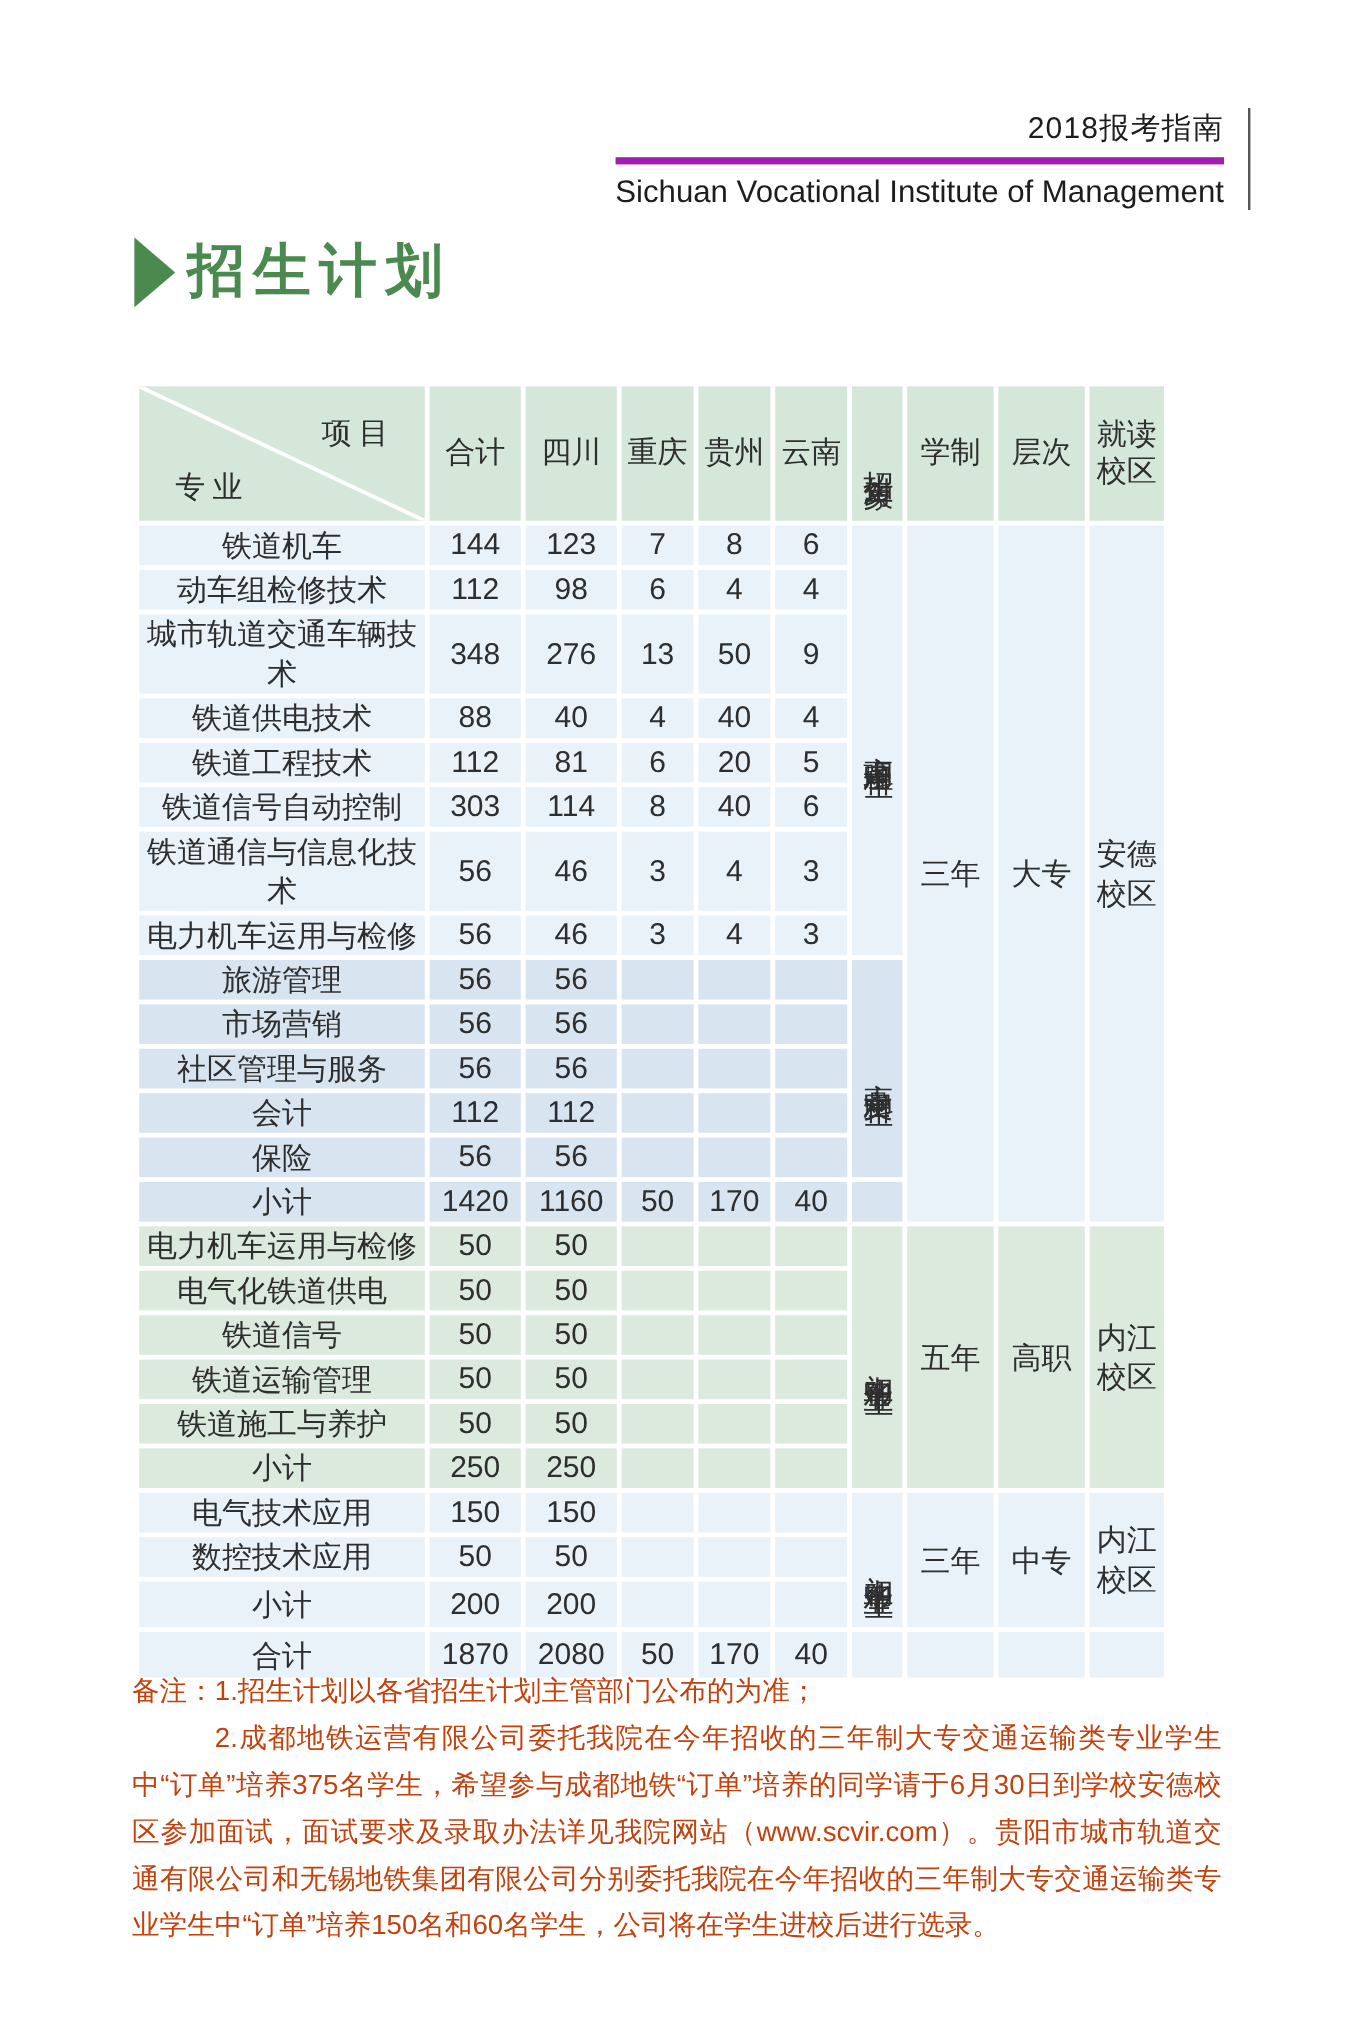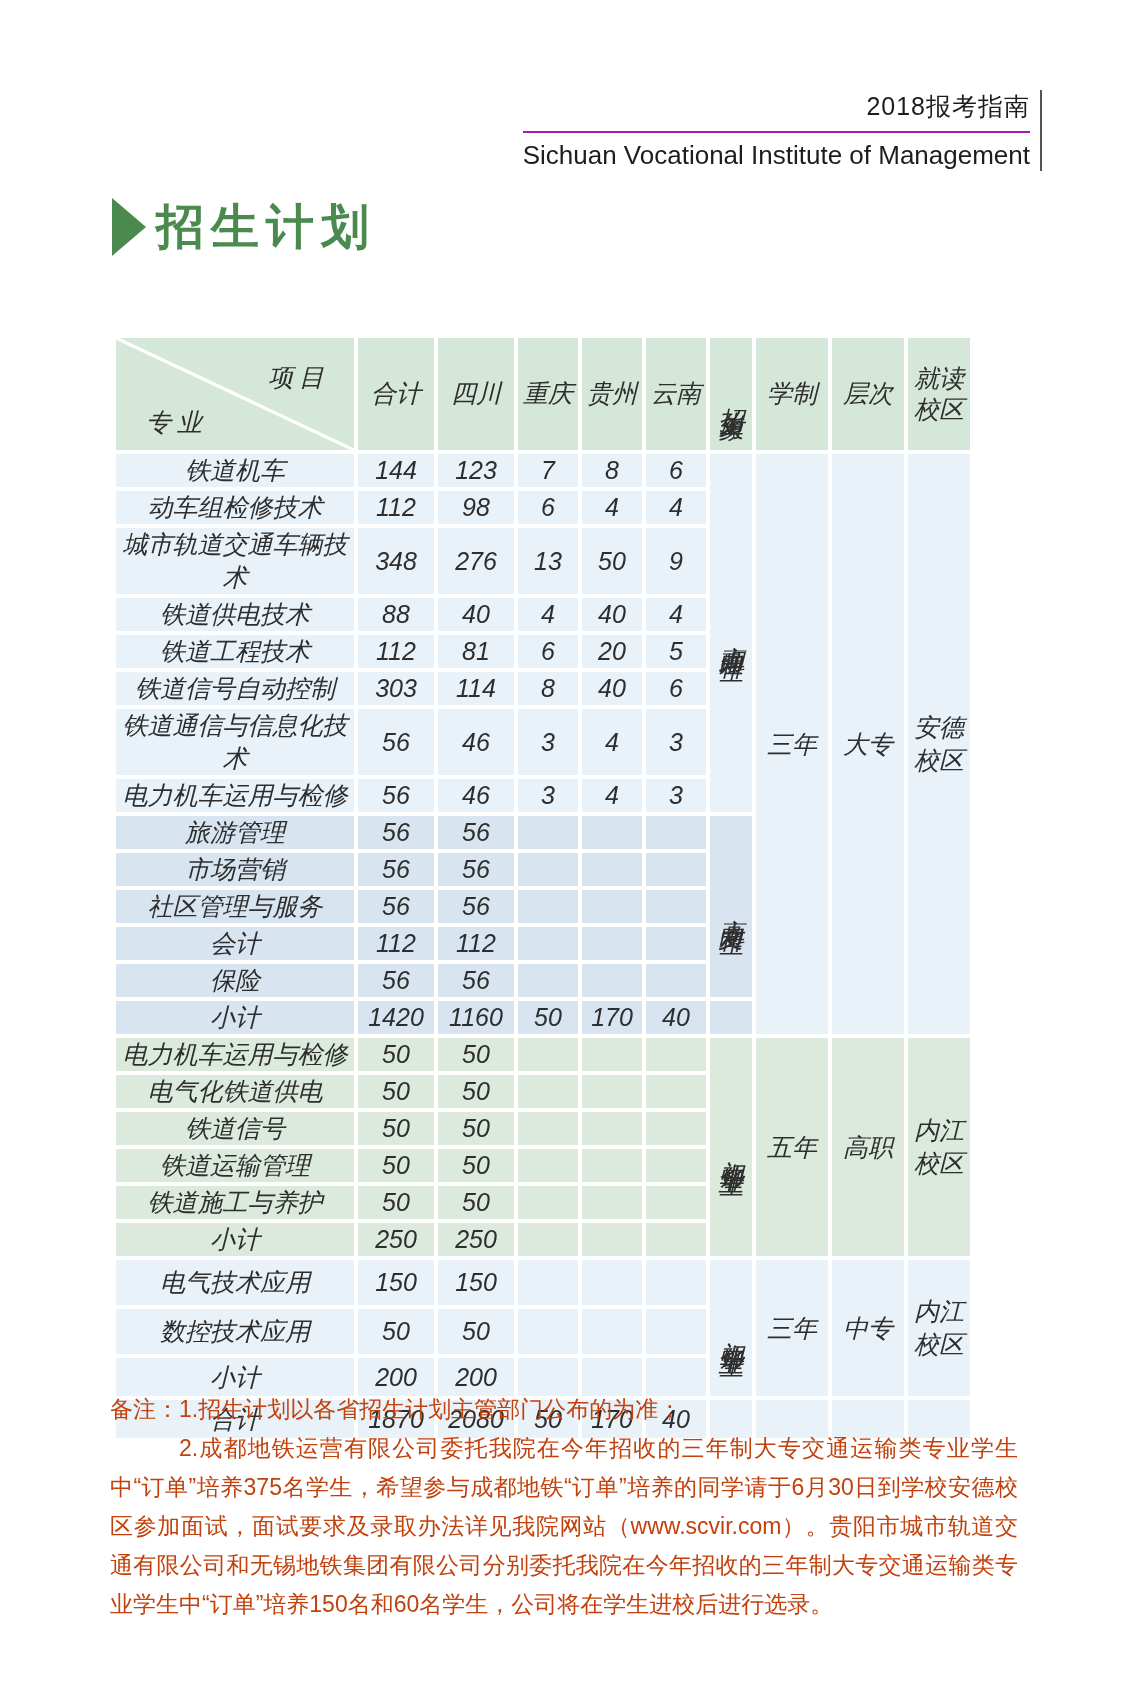--- a/index.html
+++ b/index.html
@@ -12,32 +12,32 @@
     color:#2e2e2e;
     overflow:hidden;
   }
   
   .brand{
     position:absolute;
     top:90px;
     right:84px;
     text-align:right;
     border-right:2px solid #555;
-    padding-right:10px;
+    padding-right:20px;
   }
   .brand .guide{
     font-size:25px;
     color:#1d1d1d;
     letter-spacing:1px;
     padding-bottom:8px;
   }
   .brand .inst{
     font-size:26px;
     color:#1d1d1d;
-    border-top:2px solid #a21caf;
+    border-top:6px solid #a21caf;
     padding-top:7px;
   }
   
   .title-row{
     position:absolute;
     top:198px;
     left:112px;
     display:flex;
     align-items:center;
   }
@@ -51,24 +51,23 @@
   .title-text{
     font-size:48px;
     font-weight:bold;
     color:#4b8a4e;
     letter-spacing:7px;
     line-height:1;
   }
   
   .table-wrap{
     position:absolute;
-    top:334px;
+    top:318px;
     left:112px;
     width:862px;
-    font-style:italic;
   }
   table.plan{
     border-collapse:separate;
     border-spacing:4px 4px;
     table-layout:fixed;
     width:862px;
   }
   table.plan th, table.plan td{
     text-align:center;
     vertical-align:middle;
@@ -81,21 +80,21 @@
   table.plan th{
     background:#d5e7d9;
     height:112px;
     line-height:1.25;
   }
   th.corner{position:relative;}
   th.corner svg{position:absolute;left:0;top:0;width:100%;height:100%;}
   .corner-top{position:absolute;top:24px;right:24px;letter-spacing:6px;}
   .corner-bottom{position:absolute;bottom:12px;left:30px;letter-spacing:6px;}
   td{height:31px;}
-  td.tall{height:45px;}
+  td.tall{height:33px;}
   td.h-lg{height:38px;}
   td.major{text-align:left;padding-left:12px;}
   .bg-blue-light{background:#e9f2f9;}
   .bg-blue-dark{background:#d8e5f1;}
   .bg-green{background:#dbeadd;}
   .vert{
     writing-mode:vertical-rl;
     text-orientation:upright;
     letter-spacing:3px;
     line-height:1;

